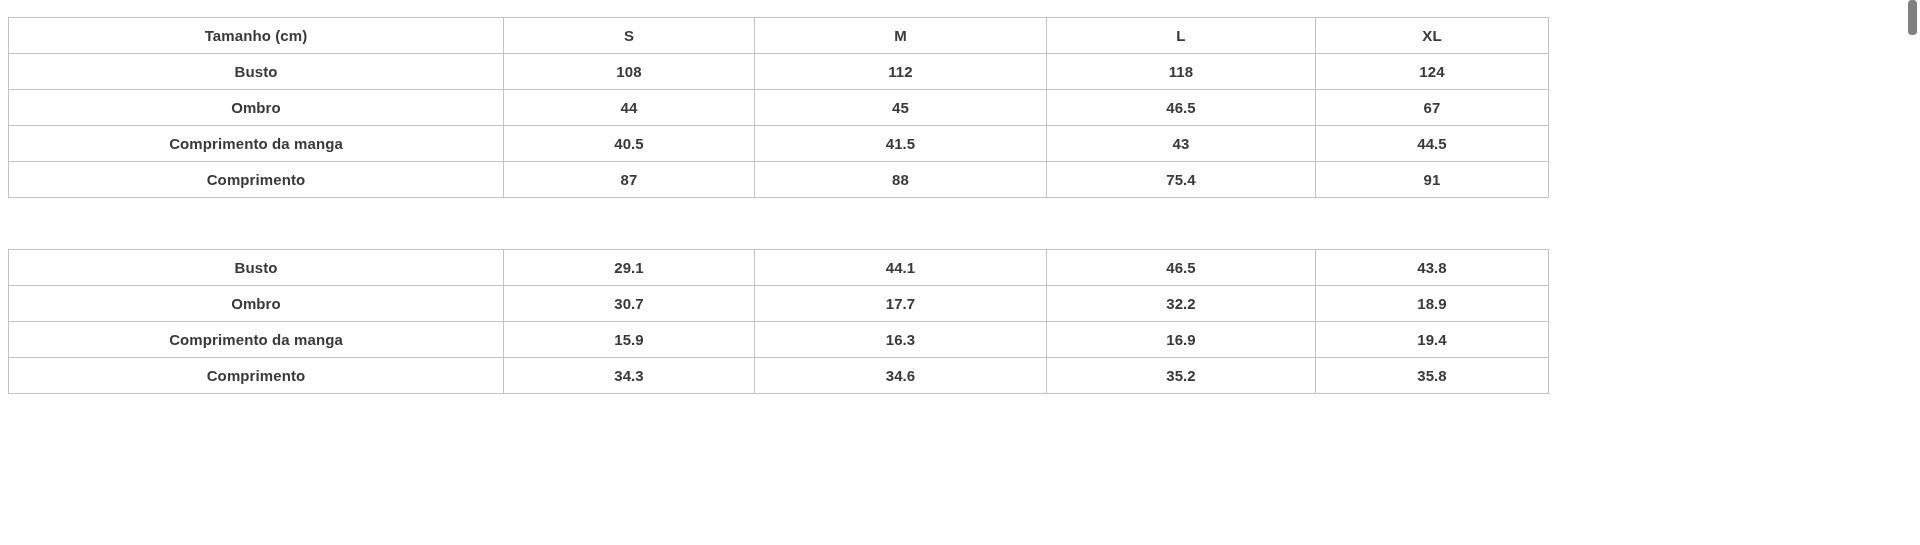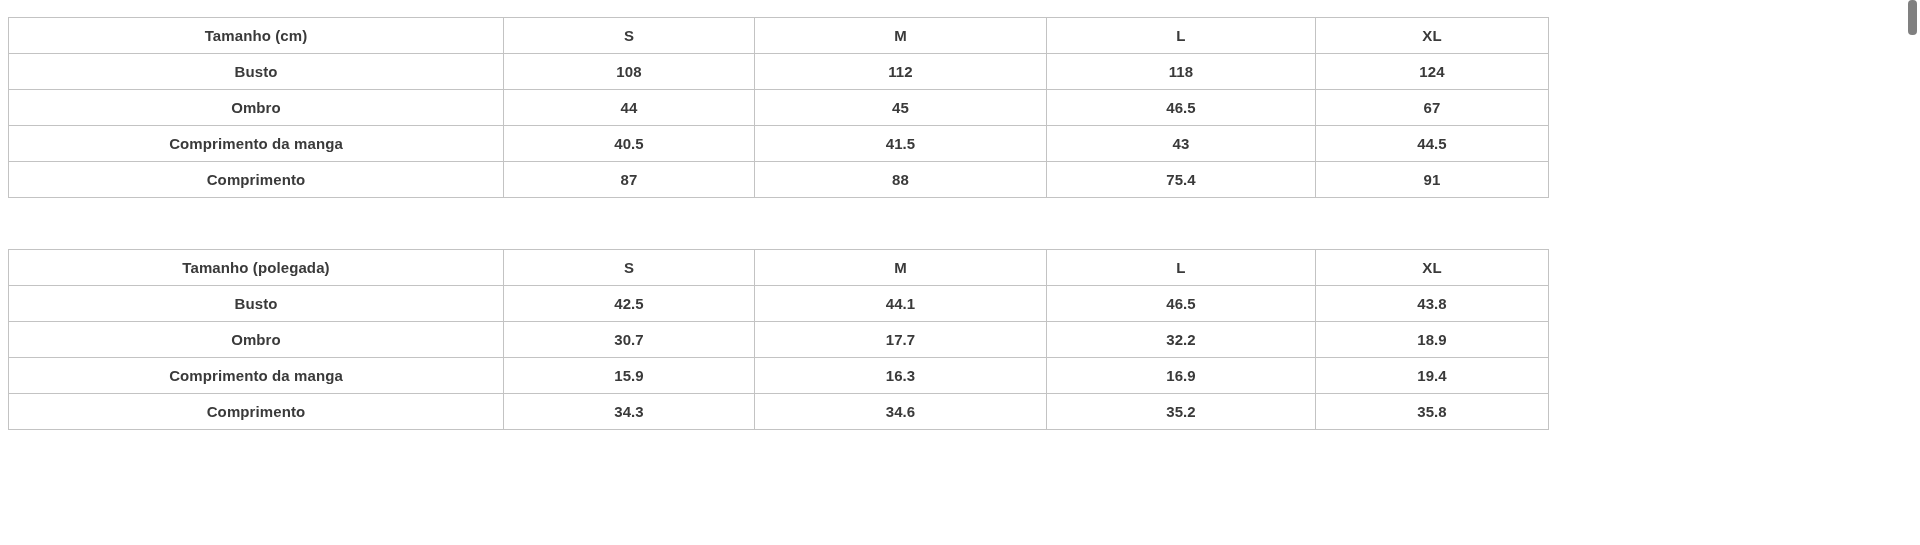--- a/index.html
+++ b/index.html
@@ -141,29 +141,22 @@
     <table class="size-table">
       <colgroup>
         <col class="c-label">
           <col class="c-s">
           <col class="c-m">
           <col class="c-l">
           <col class="c-xl">
       </colgroup>
       <tbody>
         <tr>
-          <td>Tamanho (polegada)</td>
-          <td>S</td>
-          <td>M</td>
-          <td>L</td>
-          <td>XL</td>
-        </tr>
-        <tr>
           <td>Busto</td>
-          <td>42.5</td>
+          <td>29.1</td>
           <td>44.1</td>
           <td>46.5</td>
           <td>43.8</td>
         </tr>
         <tr>
           <td>Ombro</td>
           <td>30.7</td>
           <td>17.7</td>
           <td>32.2</td>
           <td>18.9</td>

